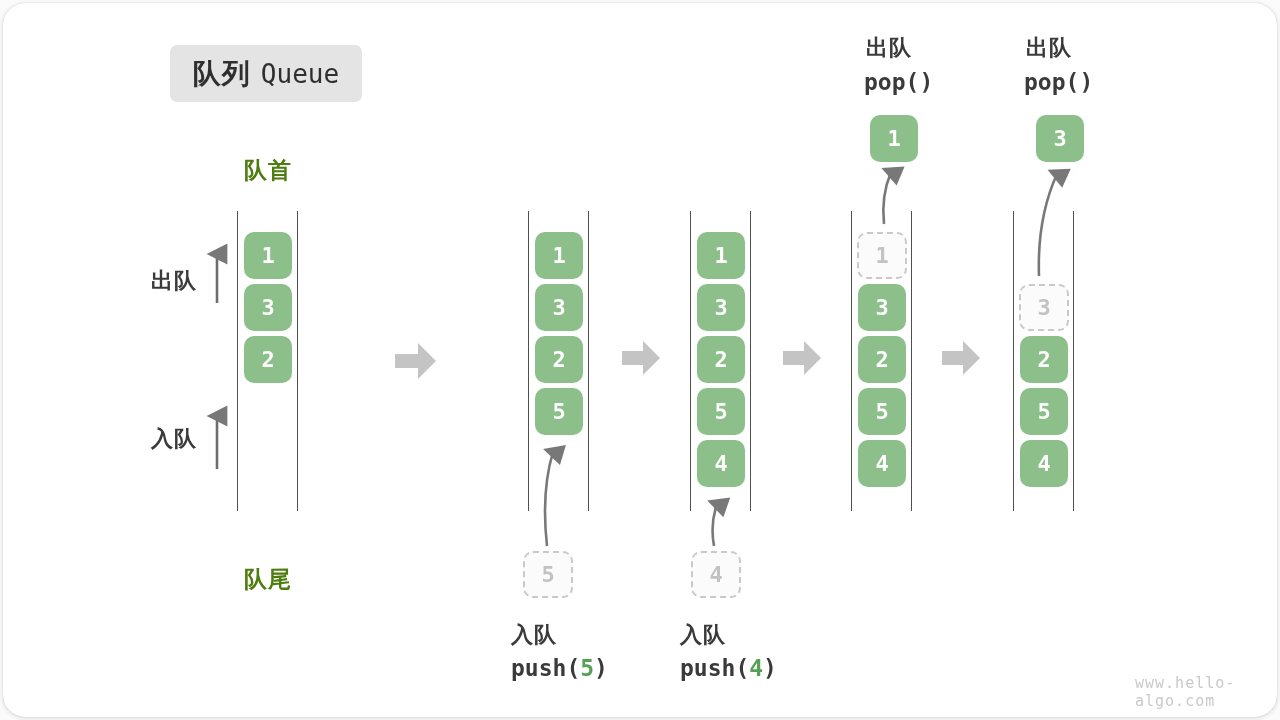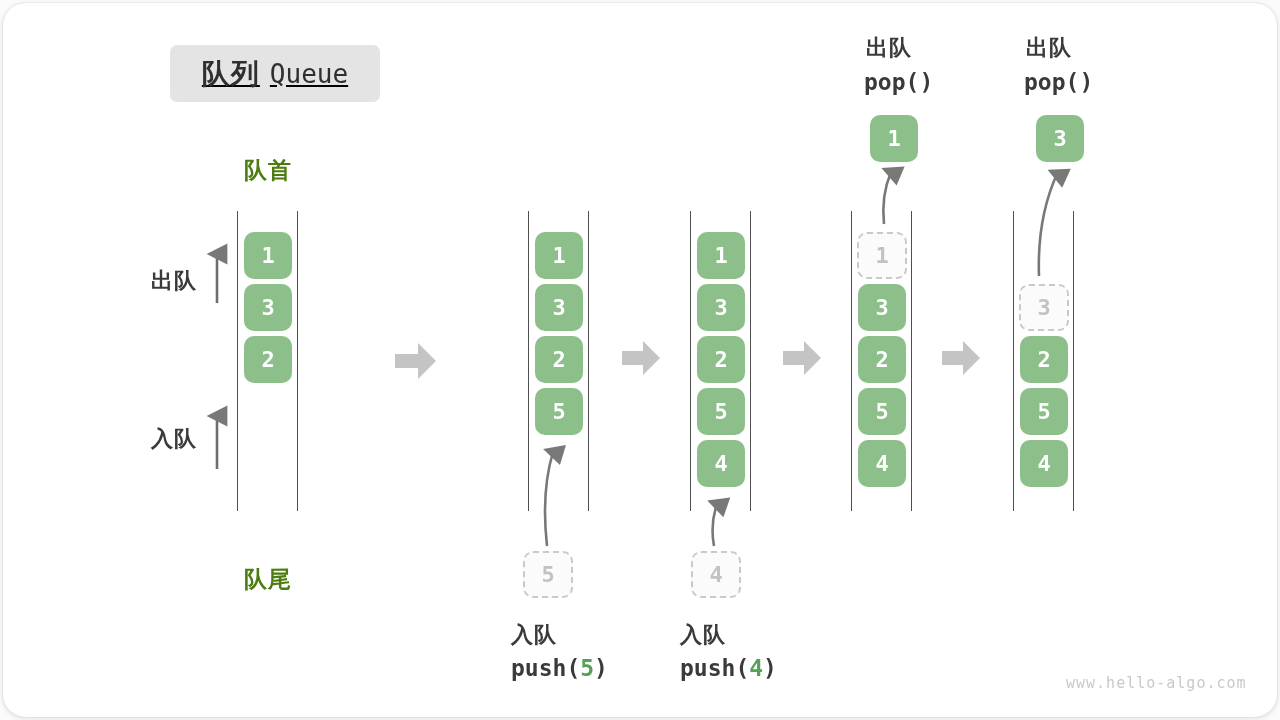--- a/index.html
+++ b/index.html
@@ -7,22 +7,22 @@
     position:relative;width:1280px;height:720px;overflow:hidden;
     background:#fbfbfb;
     font-family:"Liberation Sans",sans-serif;
   }
   .card{
     position:absolute;inset:3px;border-radius:22px;background:#ffffff;
     box-shadow:0 1px 5px rgba(0,0,0,.14), 0 0 1px rgba(0,0,0,.2);
   }
   .abs{position:absolute;}
   .title-chip{
-    left:170px;top:45px;width:210px;height:57px;border-radius:7px;
-    background:#e4e4e4;display:flex;align-items:center;justify-content:center;gap:10px;text-decoration:underline;
+    left:170px;top:45px;width:192px;height:57px;border-radius:7px;
+    background:#e4e4e4;display:flex;align-items:center;justify-content:center;gap:10px;
   }
   .title-zh{font-size:28px;font-weight:700;color:#2f2f2f;letter-spacing:1px;}
   .title-en{font-family:"DejaVu Sans Mono",monospace;font-size:26px;color:#2f2f2f;}
   .zh-label{font-size:23px;font-weight:700;color:#4d7c0f;letter-spacing:1px;}
   .zh-label-sm{font-size:22px;font-weight:700;color:#3a3a3a;letter-spacing:1px;}
   .code{font-family:"DejaVu Sans Mono",monospace;font-size:23px;font-weight:600;color:#3a3a3a;white-space:nowrap;}
   .code .arg{color:#57a156;font-weight:700;}
   .queue-col{
     border-left:1.5px solid #4f4f4f;border-right:1.5px solid #4f4f4f;
     width:59px;height:300px;top:211px;
@@ -123,13 +123,13 @@
     <path d="M783,351 h21 v-10 l17,17 l-17,17 v-10 h-21 Z"></path>
     <path d="M942,351 h21 v-10 l17,17 l-17,17 v-10 h-21 Z"></path>
   </g>
 
   <path d="M547,546 Q541,492 553,452" fill="none" stroke="#787878" stroke-width="2.6" marker-end="url(#ah)"></path>
   <path d="M714,546 Q710,524 717,504" fill="none" stroke="#787878" stroke-width="2.6" marker-end="url(#ah)"></path>
   <path d="M884,224 Q881,196 891,172" fill="none" stroke="#787878" stroke-width="2.6" marker-end="url(#ah)"></path>
   <path d="M1039,276 Q1037,218 1057,174" fill="none" stroke="#787878" stroke-width="2.6" marker-end="url(#ah)"></path>
 </svg>
 
-<div class="abs watermark" style="left:1066px;top:674px;">www.hello-algo.com</div>
+<div class="abs watermark" style="left:1135px;top:674px;">www.hello-algo.com</div>
 
 </body></html>

